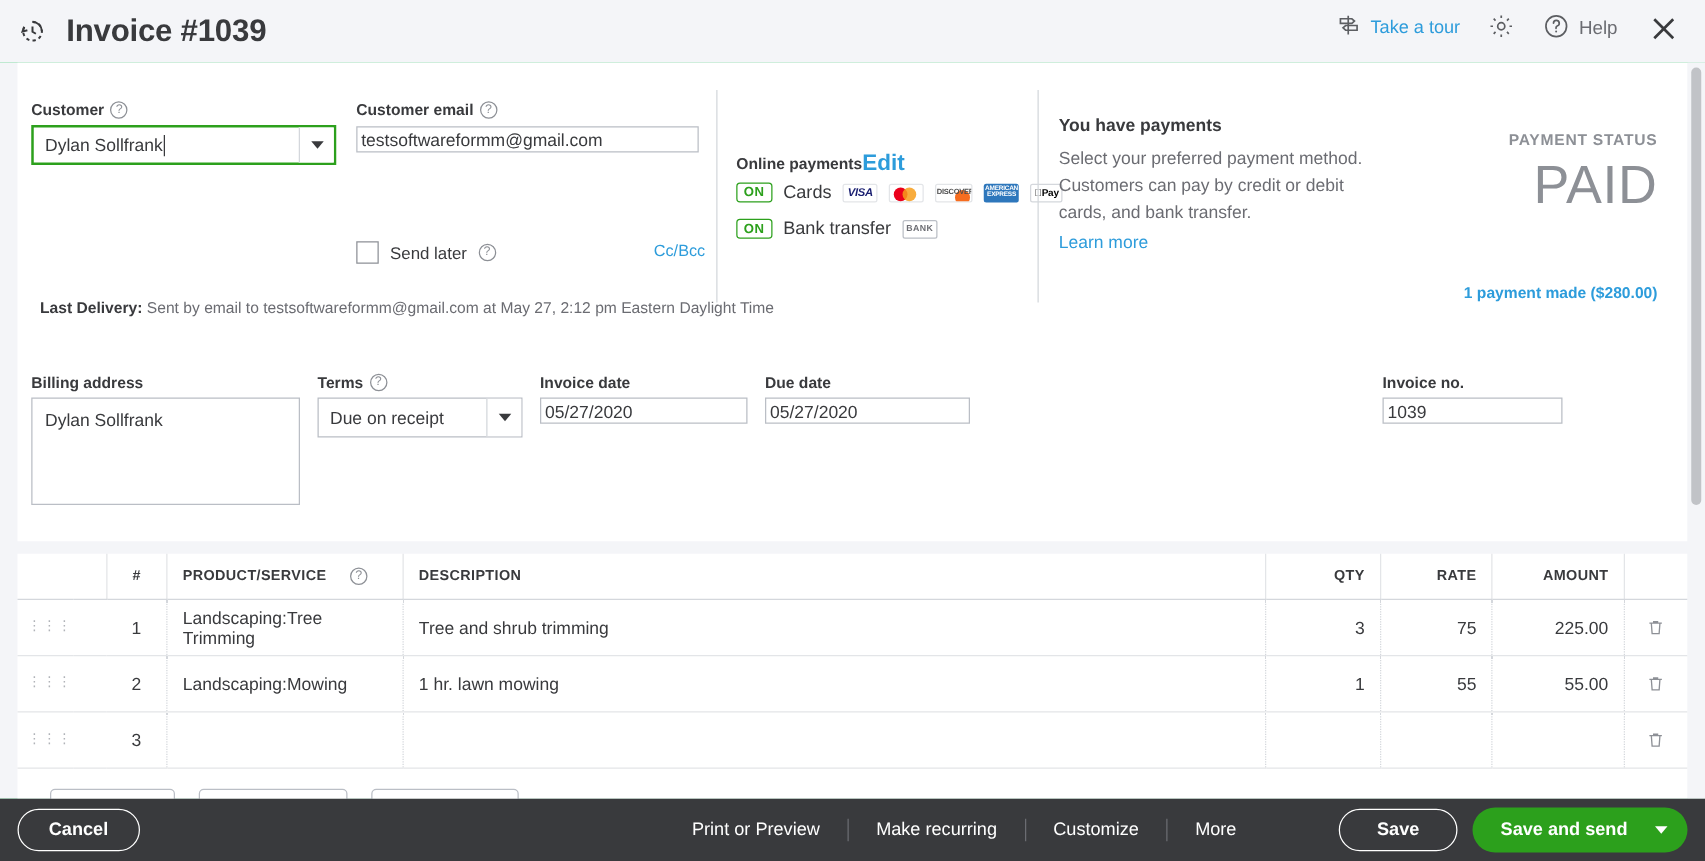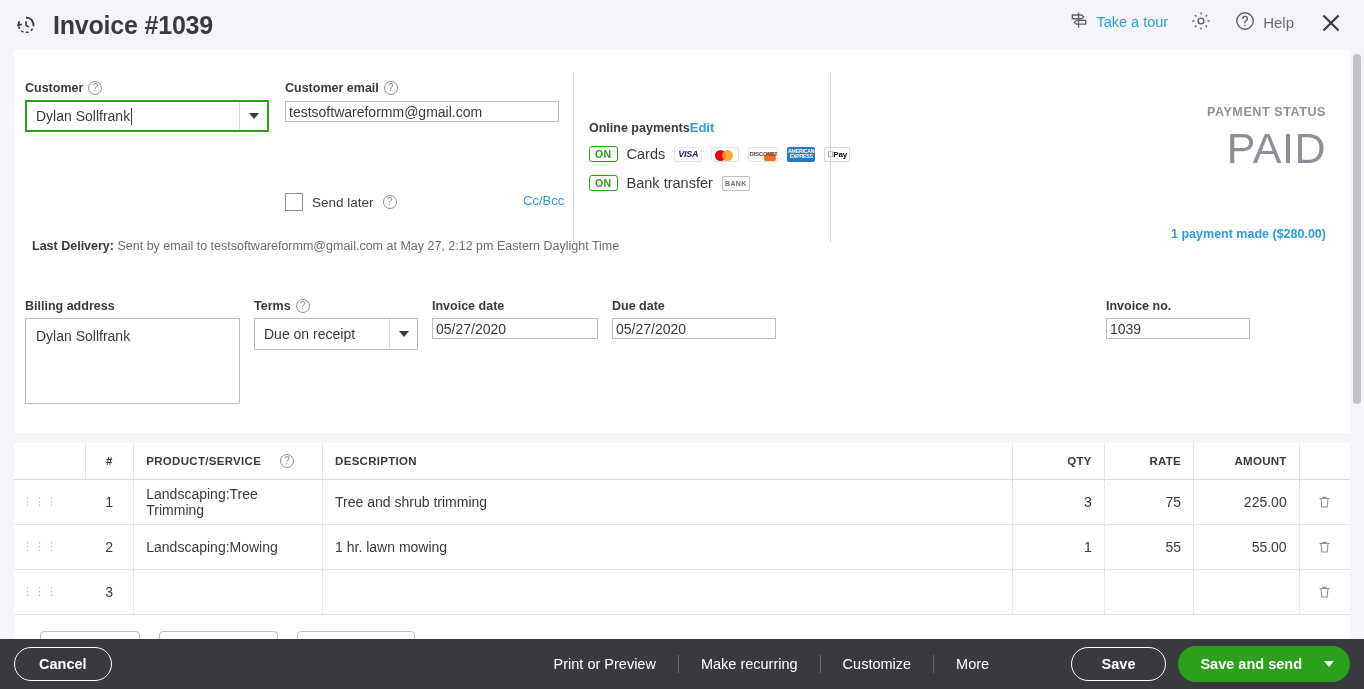--- a/index.html
+++ b/index.html
@@ -315,21 +315,21 @@
       <span class="checkbox"></span>
       <span style="font-size:13.5px; color:#393a3d;">Send later</span>
       <span class="qmark">?</span>
     </div>
     <div class="link" style="position:absolute; left:523px; top:143px; font-size:13px;">Cc/Bcc</div>
 
     <div class="vdiv" style="left:573px; top:22px; height:170px;"></div>
 
     <div style="position:absolute; left:589px; top:70px; display:flex; align-items:center; ">
       <span class="label-reg">Online payments</span>
-      <span class="link" style="font-size:13px; font-weight:bold;">Edit</span>
+      <span class="link" style="font-size:18px; font-weight:bold;">Edit</span>
     </div>
 
     <div class="pay-row" style="position:absolute; left:589px; top:96px;">
       <span class="on-pill">ON</span>
       <span class="pay-name">Cards</span>
       <span class="cardlogo l-visa">VISA</span>
       <span class="cardlogo l-mc">
           <i class="mc-c1"></i>
           <i class="mc-c2"></i>
         </span>
@@ -342,20 +342,25 @@
     </div>
 
     <div class="pay-row" style="position:absolute; left:589px; top:125px;">
       <span class="on-pill">ON</span>
       <span class="pay-name">Bank transfer</span>
       <span class="cardlogo l-bank">BANK</span>
     </div>
 
     <div class="vdiv" style="left:830px; top:22px; height:170px;"></div>
 
+    <div style="position:absolute; left:847px; top:42px; width:250px;">
+      <div class="info-title">You have payments</div>
+      <div class="info-body" style="margin-top:8px;">Select your preferred payment method. Customers can pay by credit or debit cards, and bank transfer.</div>
+      <div class="link" style="font-size:14px; margin-top:4px;">Learn more</div>
+    </div>
 
     <div style="position:absolute; left:1080px; top:55px; width:246px;">
       <div class="pay-status-lbl">PAYMENT STATUS</div>
       <div class="pay-status-val" style="margin-top:8px;">PAID</div>
     </div>
 
     <div class="last-delivery" style="position:absolute; left:32px; top:189px;">
       <b>Last Delivery:</b><span> Sent by email to testsoftwareformm@gmail.com at May 27, 2:12 pm Eastern Daylight Time</span>
     </div>
     <div class="payment-made" style="position:absolute; right:38px; top:177px;">1 payment made ($280.00)</div>

